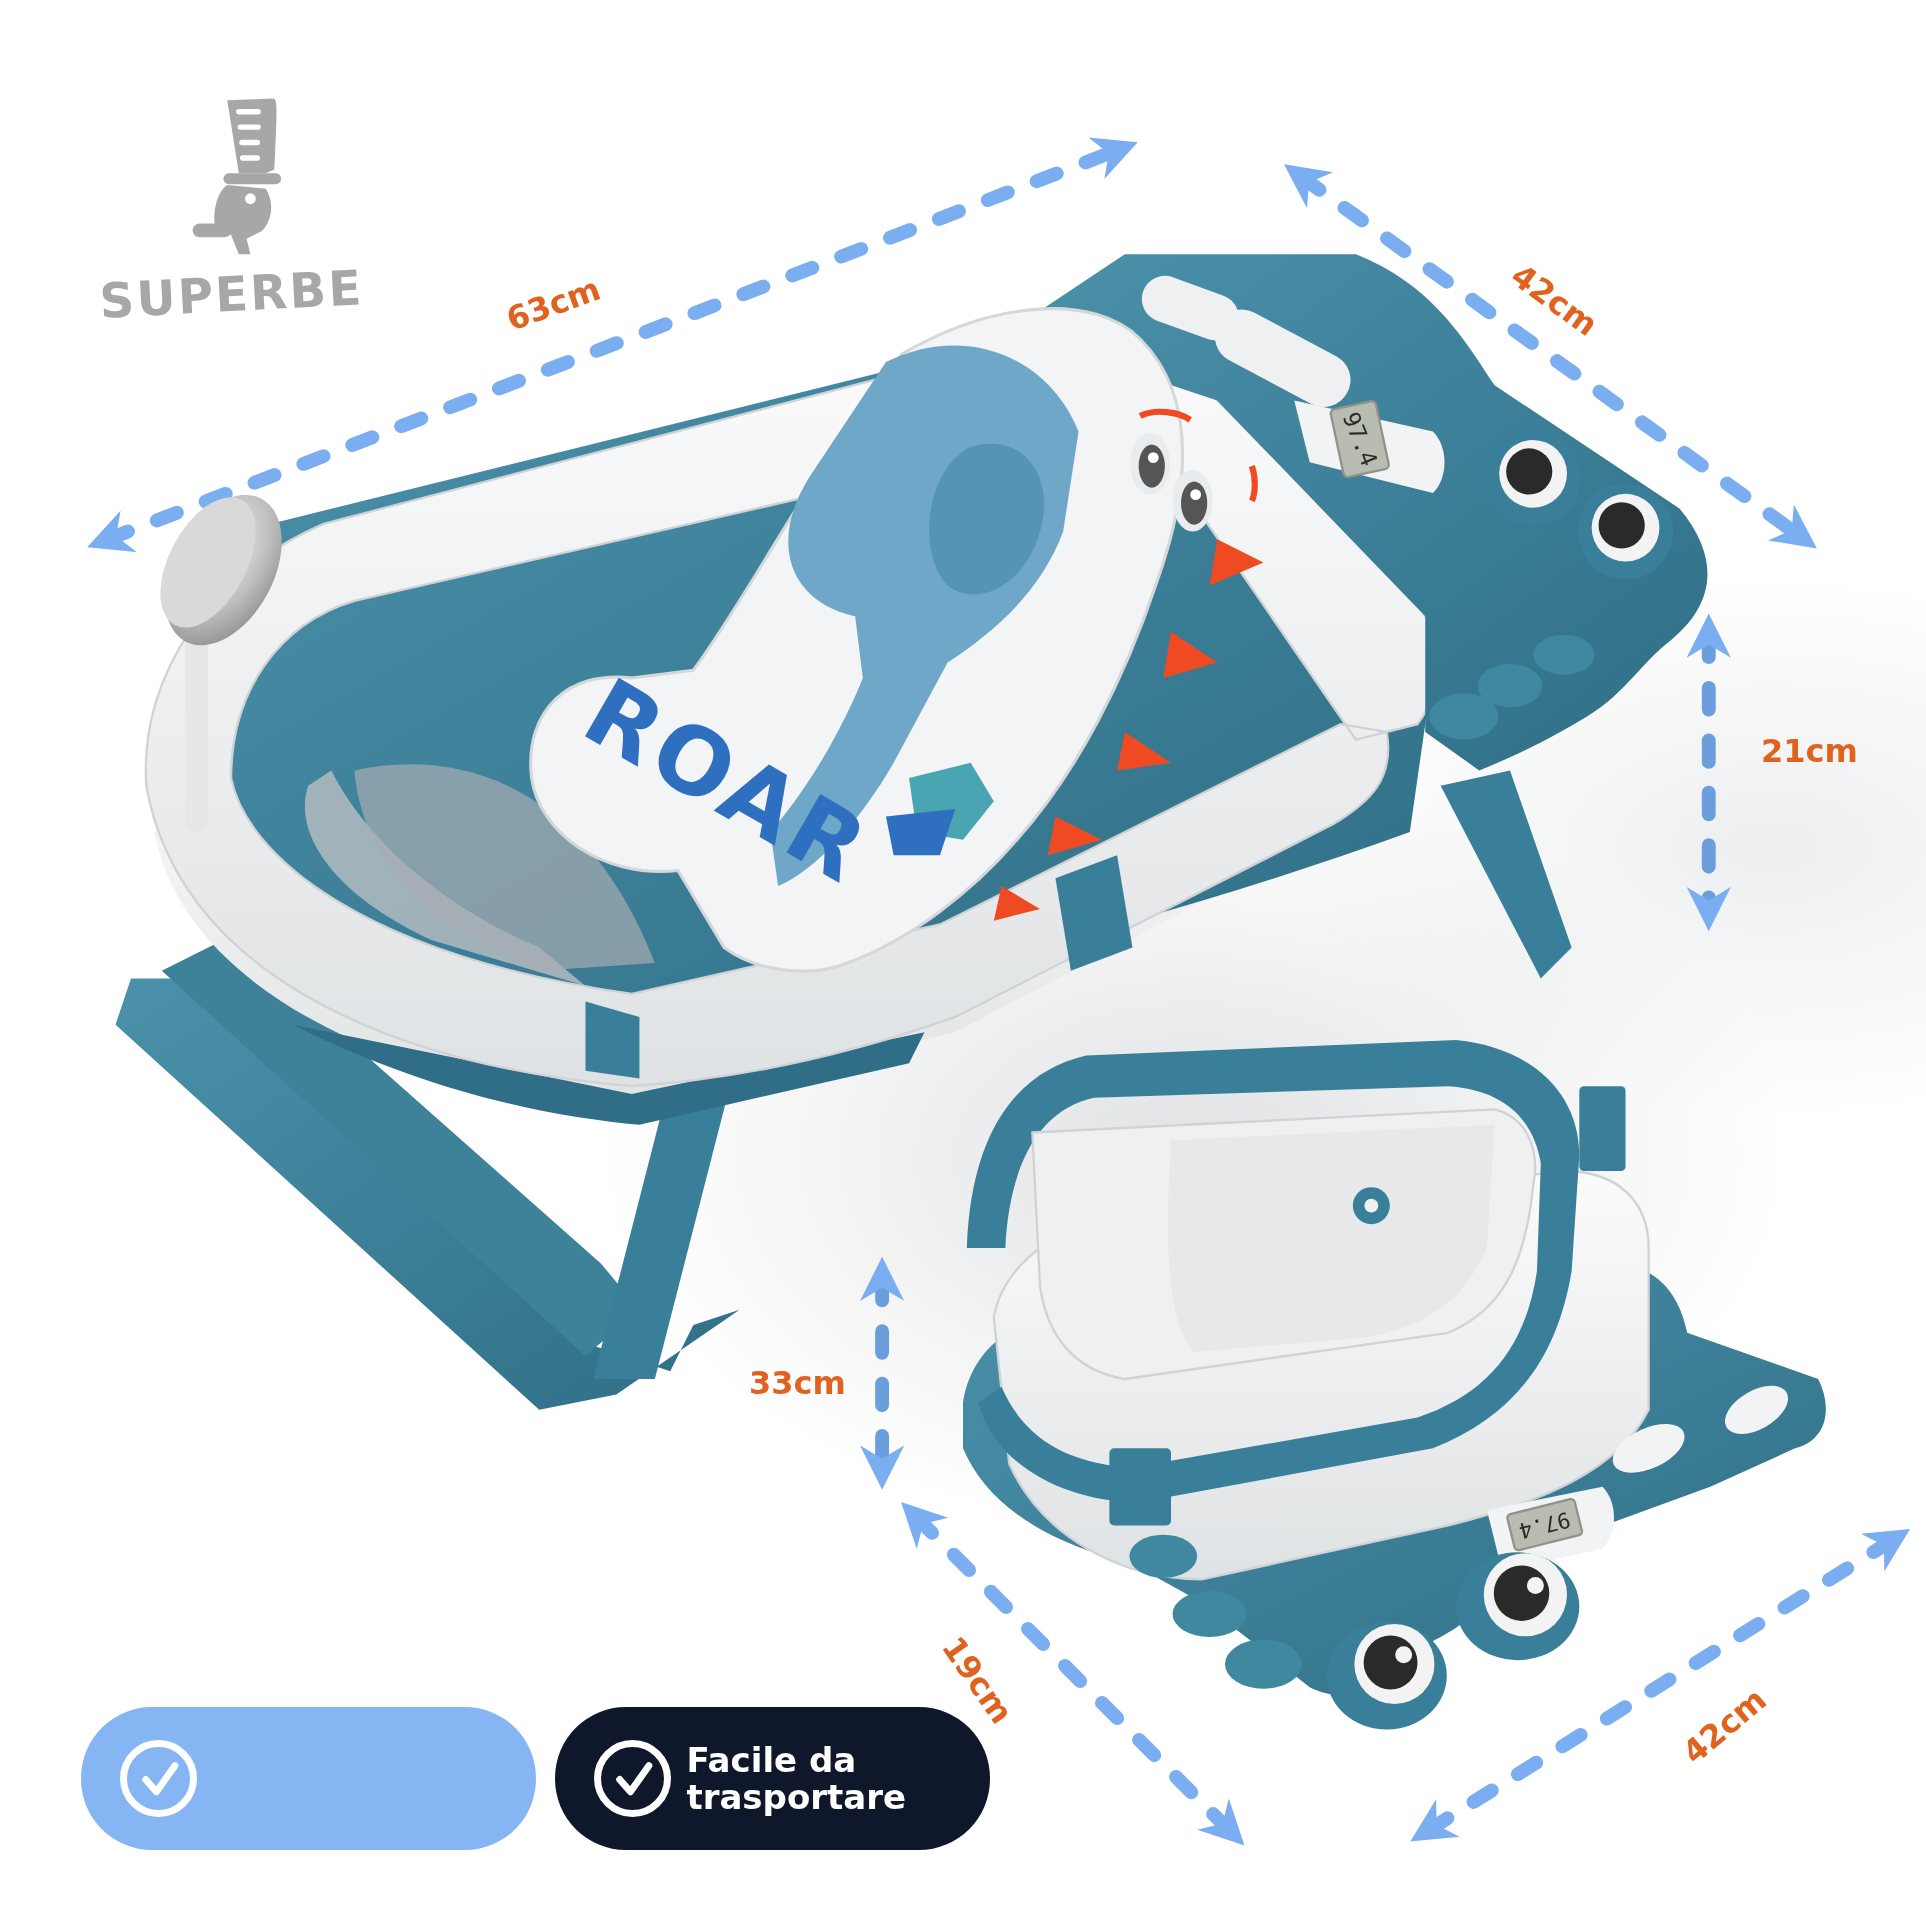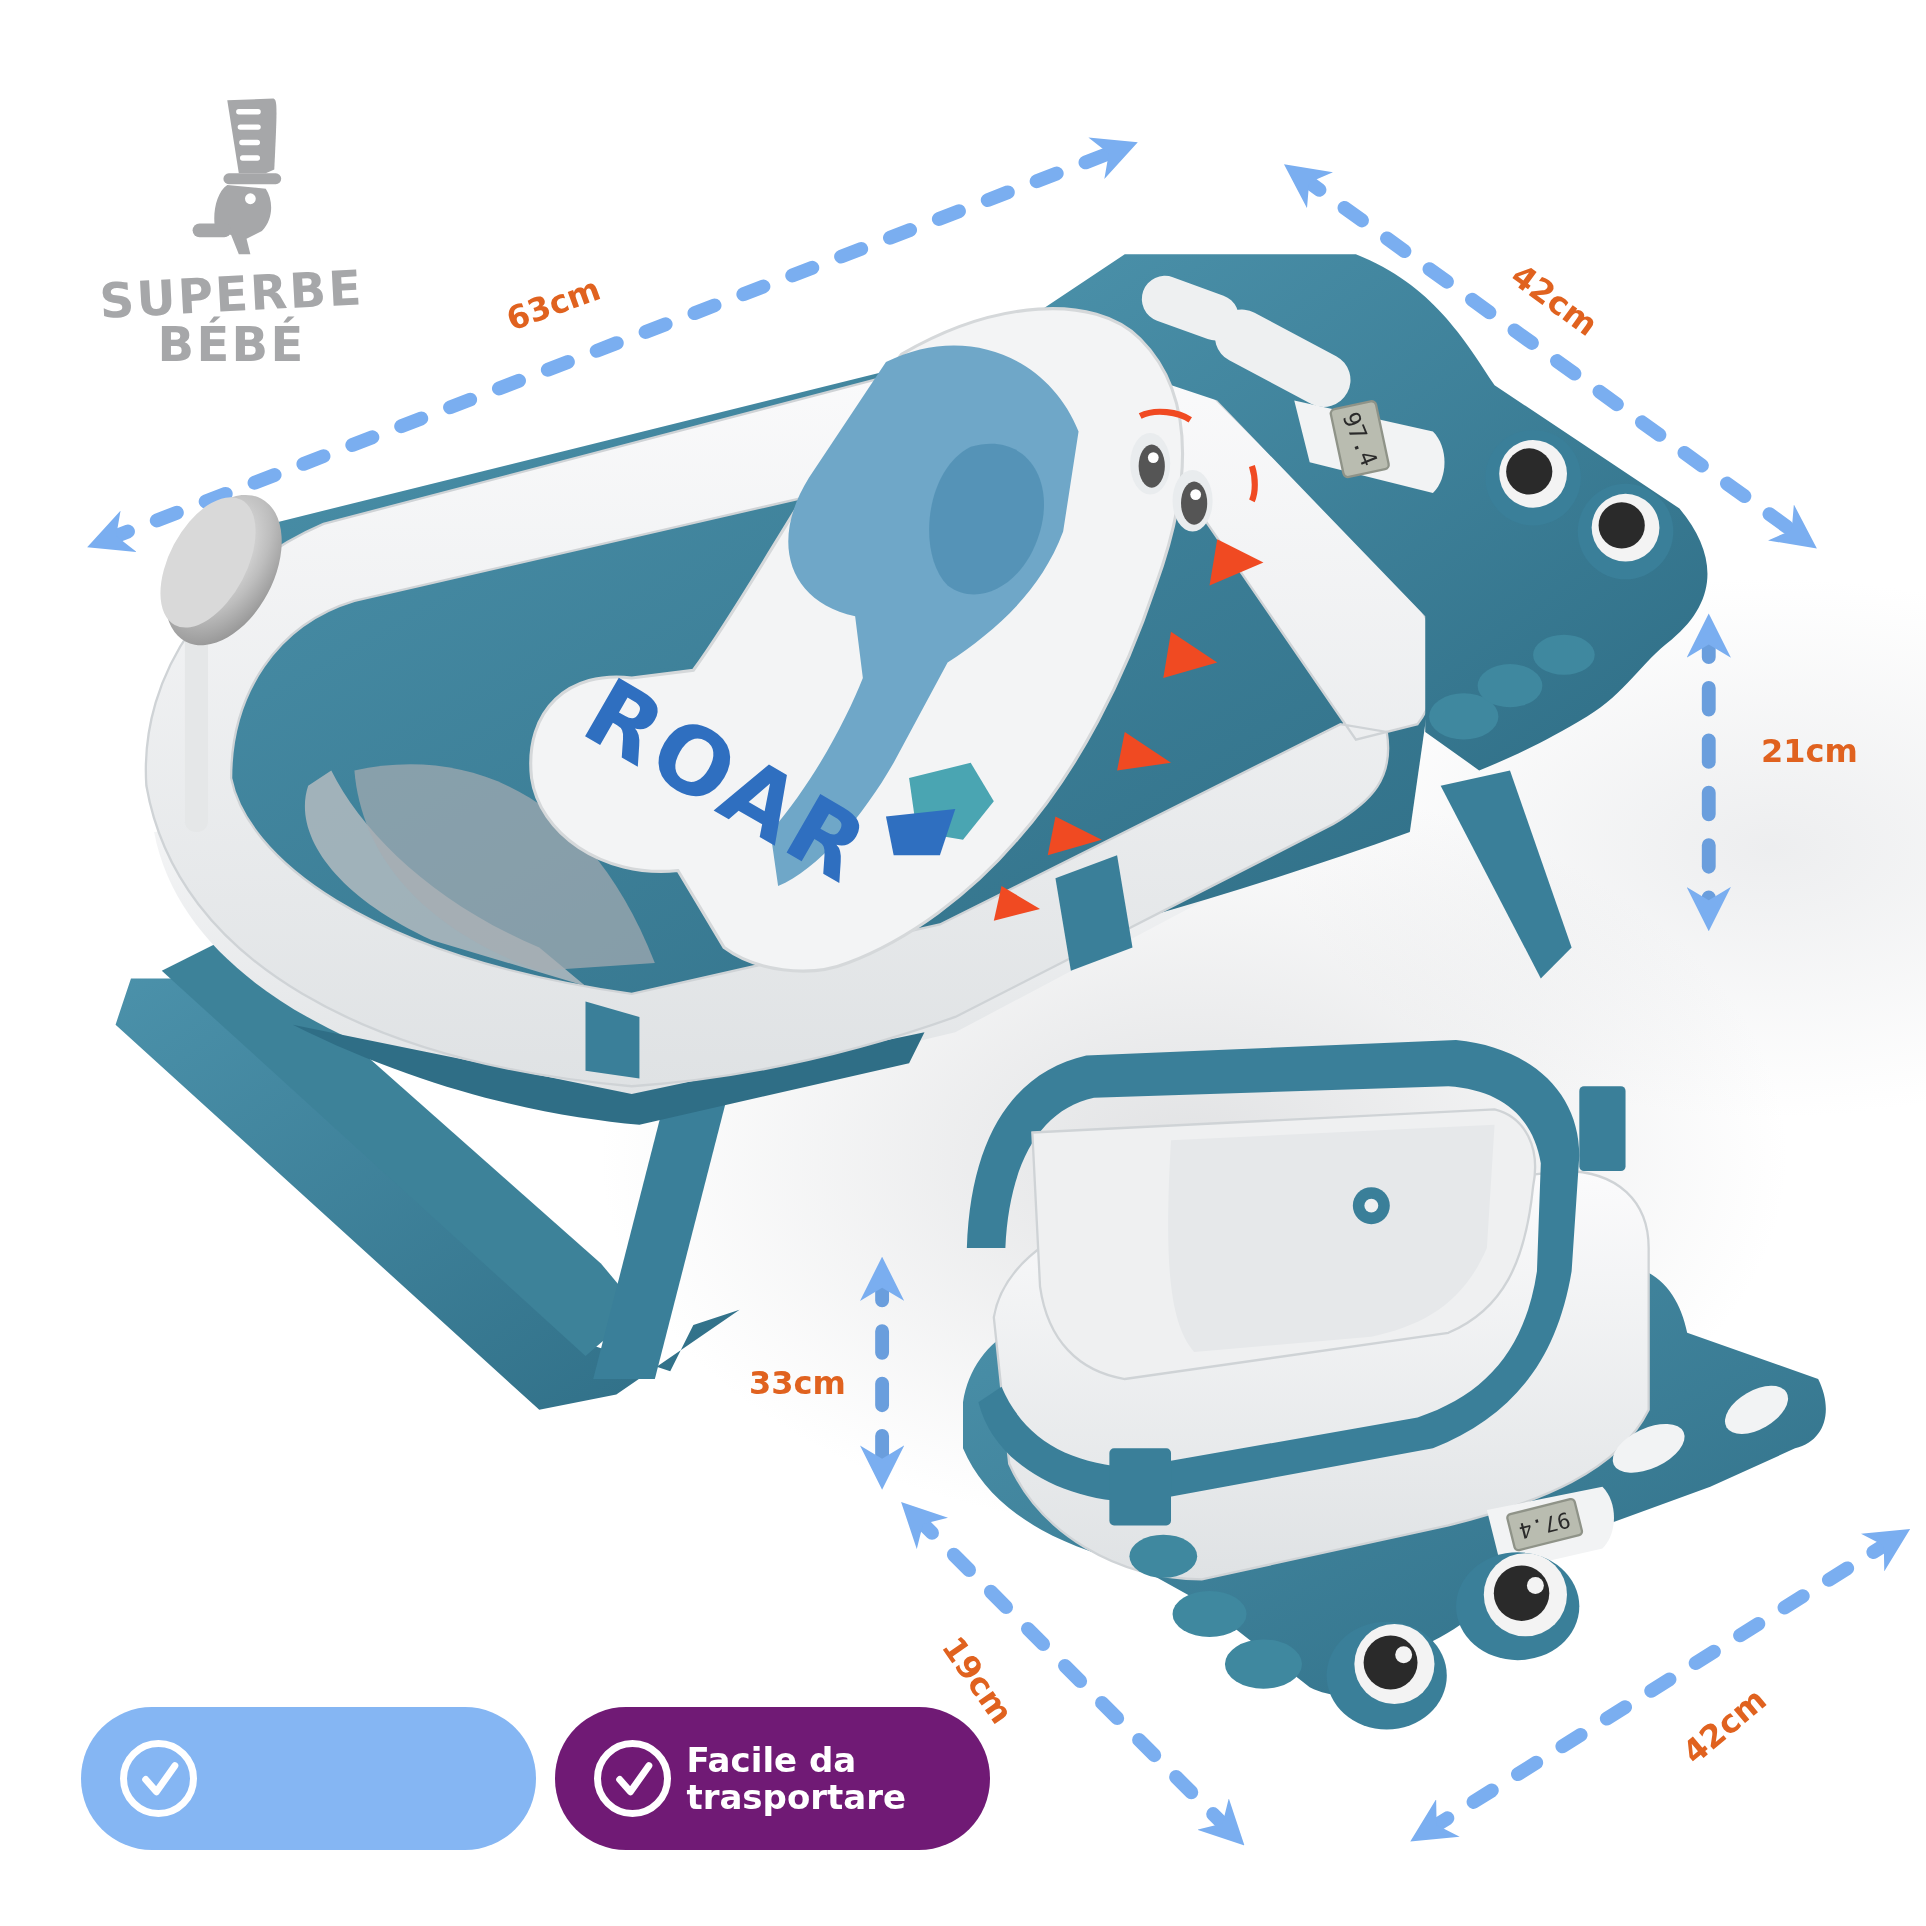--- a/index.html
+++ b/index.html
@@ -28,21 +28,21 @@
   .dim-label {
     position: absolute; color: #e0621f; font-weight: bold; font-size: 32px;
     white-space: nowrap; transform-origin: center center;
   }
   
   .badge {
     position: absolute; top: 1707px; height: 143px; border-radius: 71px;
     display: flex; align-items: center; box-sizing: border-box; padding-left: 39px;
   }
   .badge-blue { left: 81px; width: 455px; background: #85b6f3; }
-  .badge-orange { left: 555px; width: 435px; background: #701a75; }
+  .badge-orange { left: 555px; width: 435px; background: #0f172a; }
   .badge-icon {
     width: 77px; height: 77px; border: 7px solid #ffffff; border-radius: 50%;
     box-sizing: border-box; flex: 0 0 auto; position: relative;
   }
   .badge-icon svg { position: absolute; left: 10.8px; top: 10.8px; }
   .badge-text {
     margin-left: 15.4px; color: #ffffff; font-weight: bold; font-size: 34px;
     line-height: 37px;
   }
   .badge-text span { display: block; }
@@ -213,21 +213,20 @@
       <path d="M200,45 L225,45 M202,65 L225,65 M204,85 L224,85 M205,105 L224,105" stroke="#ffffff" stroke-width="7" stroke-linecap="round"></path>
       <rect x="180" y="125" width="75" height="14" rx="7"></rect>
       <path d="M185,140 C170,150 165,180 170,200 L190,205 L200,230 L215,230 L210,210 L230,200 C245,185 245,160 235,145 Z"></path>
       <rect x="140" y="190" width="50" height="18" rx="9"></rect>
       <circle cx="215" cy="158" r="7" fill="#ffffff"></circle>
     </g>
   </svg>
 
   <div class="logo">
     <div class="logo-text-1">SUPERBE</div>
-    <div class="logo-text-2">BÉBÉ</div>
   </div>
 
   <div class="dim-label" style="left:505px; top:285px; transform: rotate(-20deg);">63cm</div>
   <div class="dim-label" style="left:1506px; top:281px; transform: rotate(36deg);">42cm</div>
   <div class="dim-label" style="left:1761px; top:732px;">21cm</div>
   <div class="dim-label" style="left:749px; top:1364px;text-align:right;">33cm</div>
   <div class="dim-label" style="left:929px; top:1661px; transform: rotate(55deg);">19cm</div>
   <div class="dim-label" style="left:1676px; top:1707px; transform: rotate(-40deg);">42cm</div>
 
   <div class="badge badge-blue">

